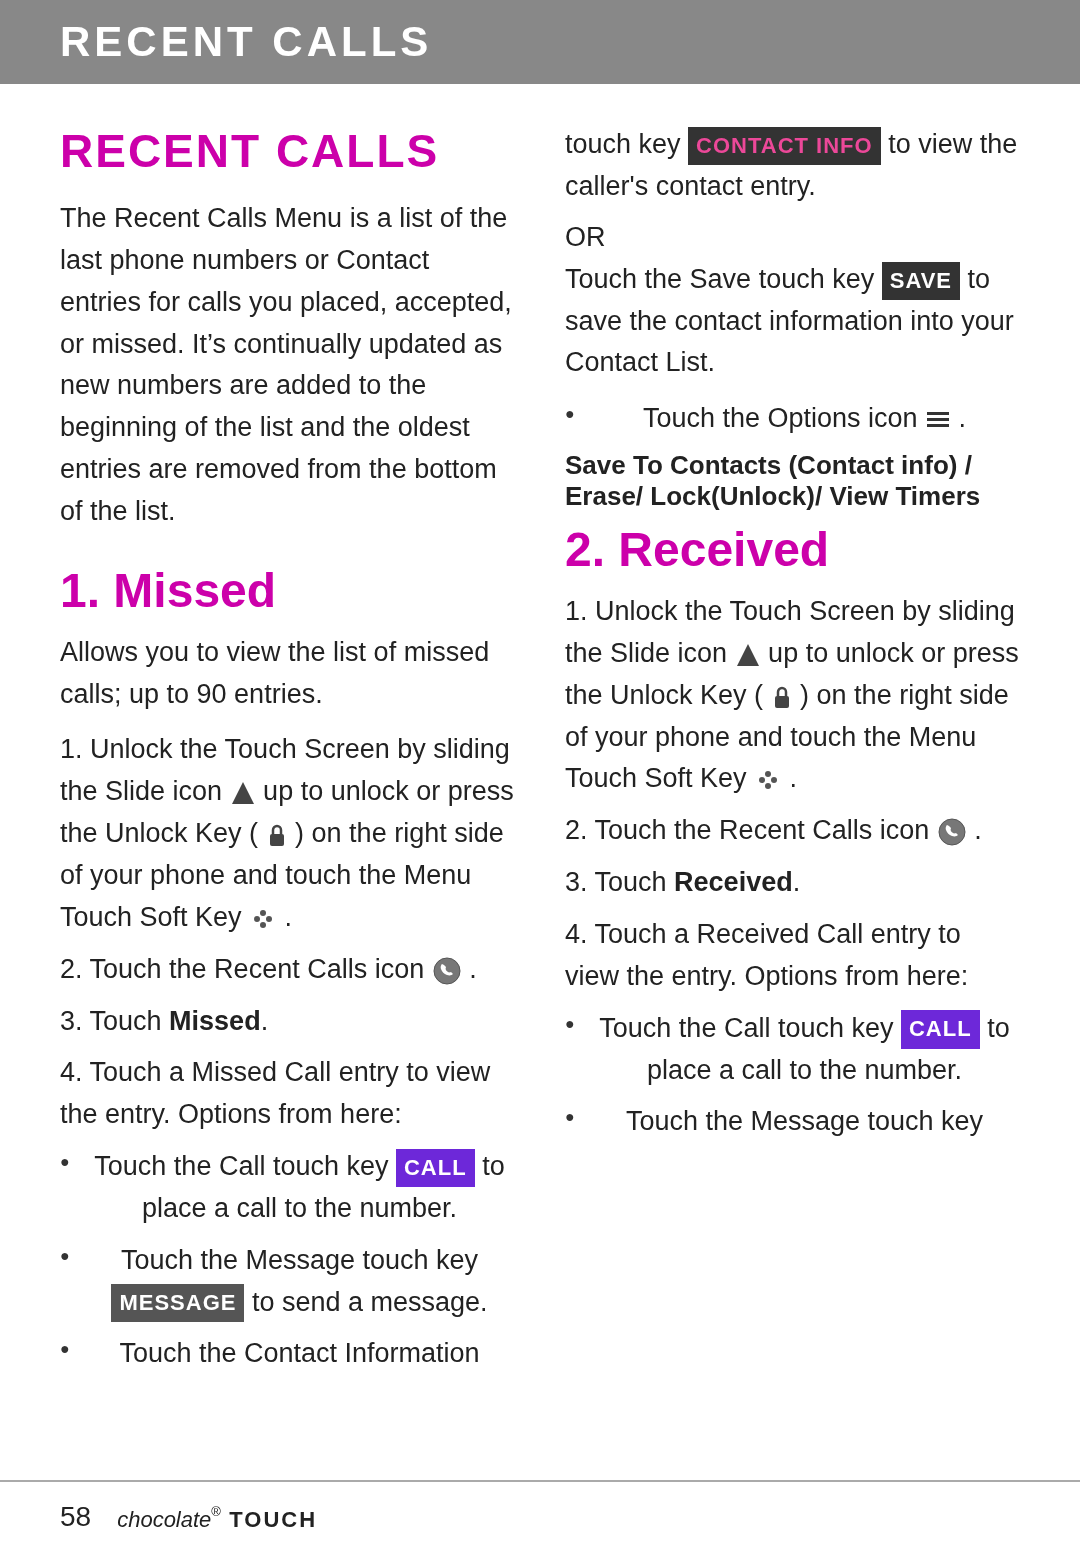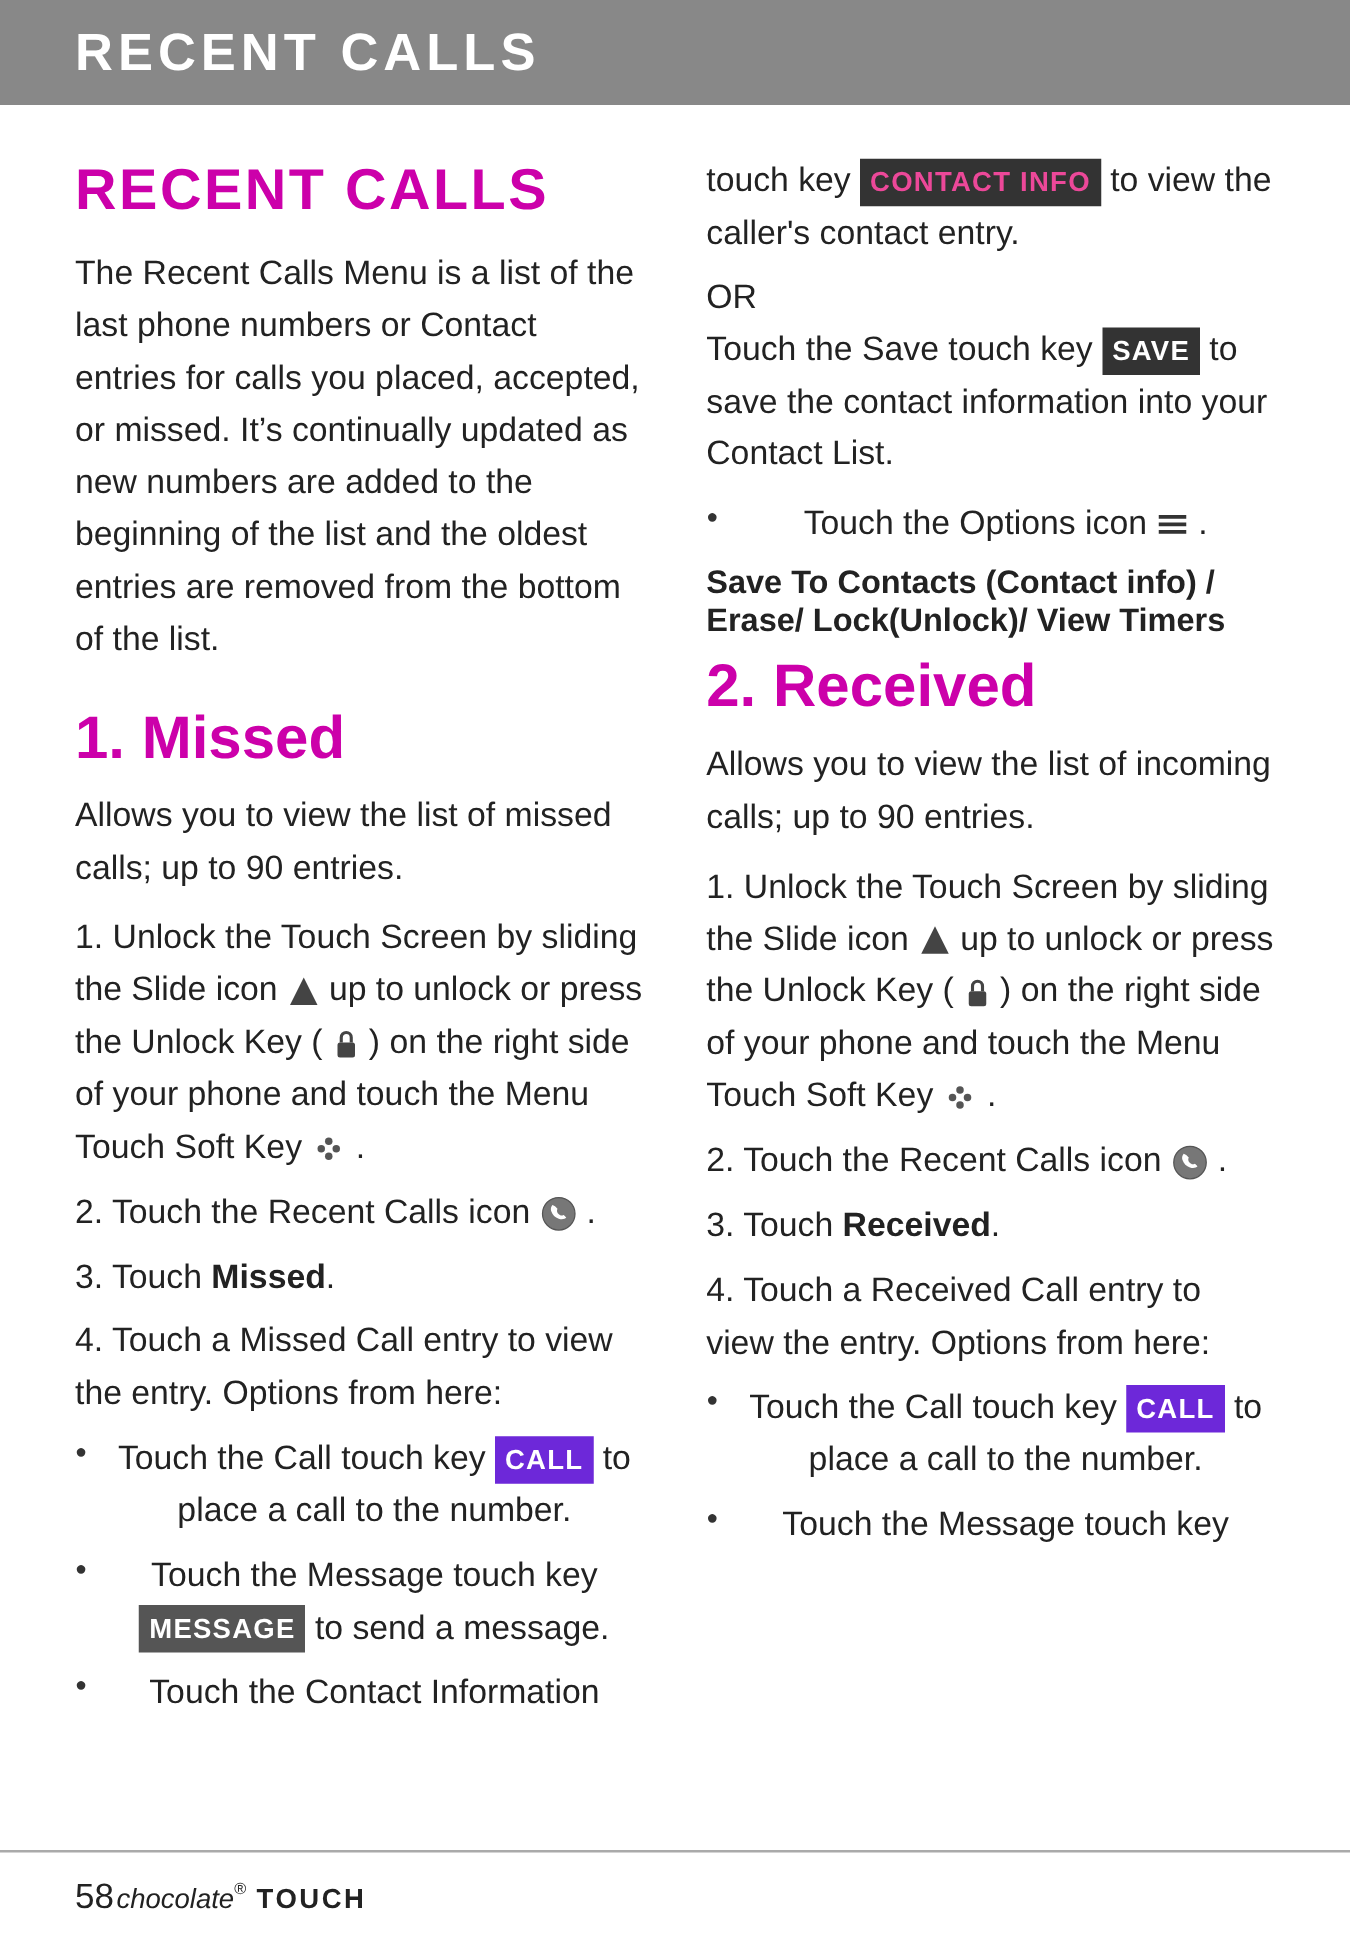--- a/index.html
+++ b/index.html
@@ -169,21 +169,21 @@
     
     .footer-bar {
       position: absolute;
       bottom: 0;
       left: 0;
       right: 0;
       border-top: 2px solid #aaa;
       padding: 18px 60px;
       display: flex;
       align-items: center;
-      gap: 2px;
+      gap: 26px;
     }
 
     .footer-page-num {
       font-size: 28px;
       color: #222;
       font-weight: 400;
     }
 
     .footer-brand {
       font-size: 30px;
@@ -295,21 +295,20 @@
           <rect x="2" y="17" width="22" height="3" fill="#333"></rect>
         </svg>
         .
       </li>
     </ul>
 
     <p class="italic-options-line">Save To Contacts (Contact info) / Erase/ Lock(Unlock)/ View Timers</p>
 
     <div class="section-heading">2. Received</div>
 
-    <p class="section-body">Allows you to view the list of incoming calls; up to 90 entries.</p>
 
     <ol class="numbered-list">
       <li>
         1. Unlock the Touch Screen by sliding the Slide icon
         <svg class="icon-svg" width="26" height="26" viewBox="0 0 26 26">
           <polygon points="13,2 24,24 2,24" fill="#444"></polygon>
         </svg>
         up to unlock or press the Unlock Key (
         <svg class="icon-svg" width="22" height="26" viewBox="0 0 22 26">
           <rect x="4" y="12" width="14" height="12" rx="2" fill="#444"></rect>

